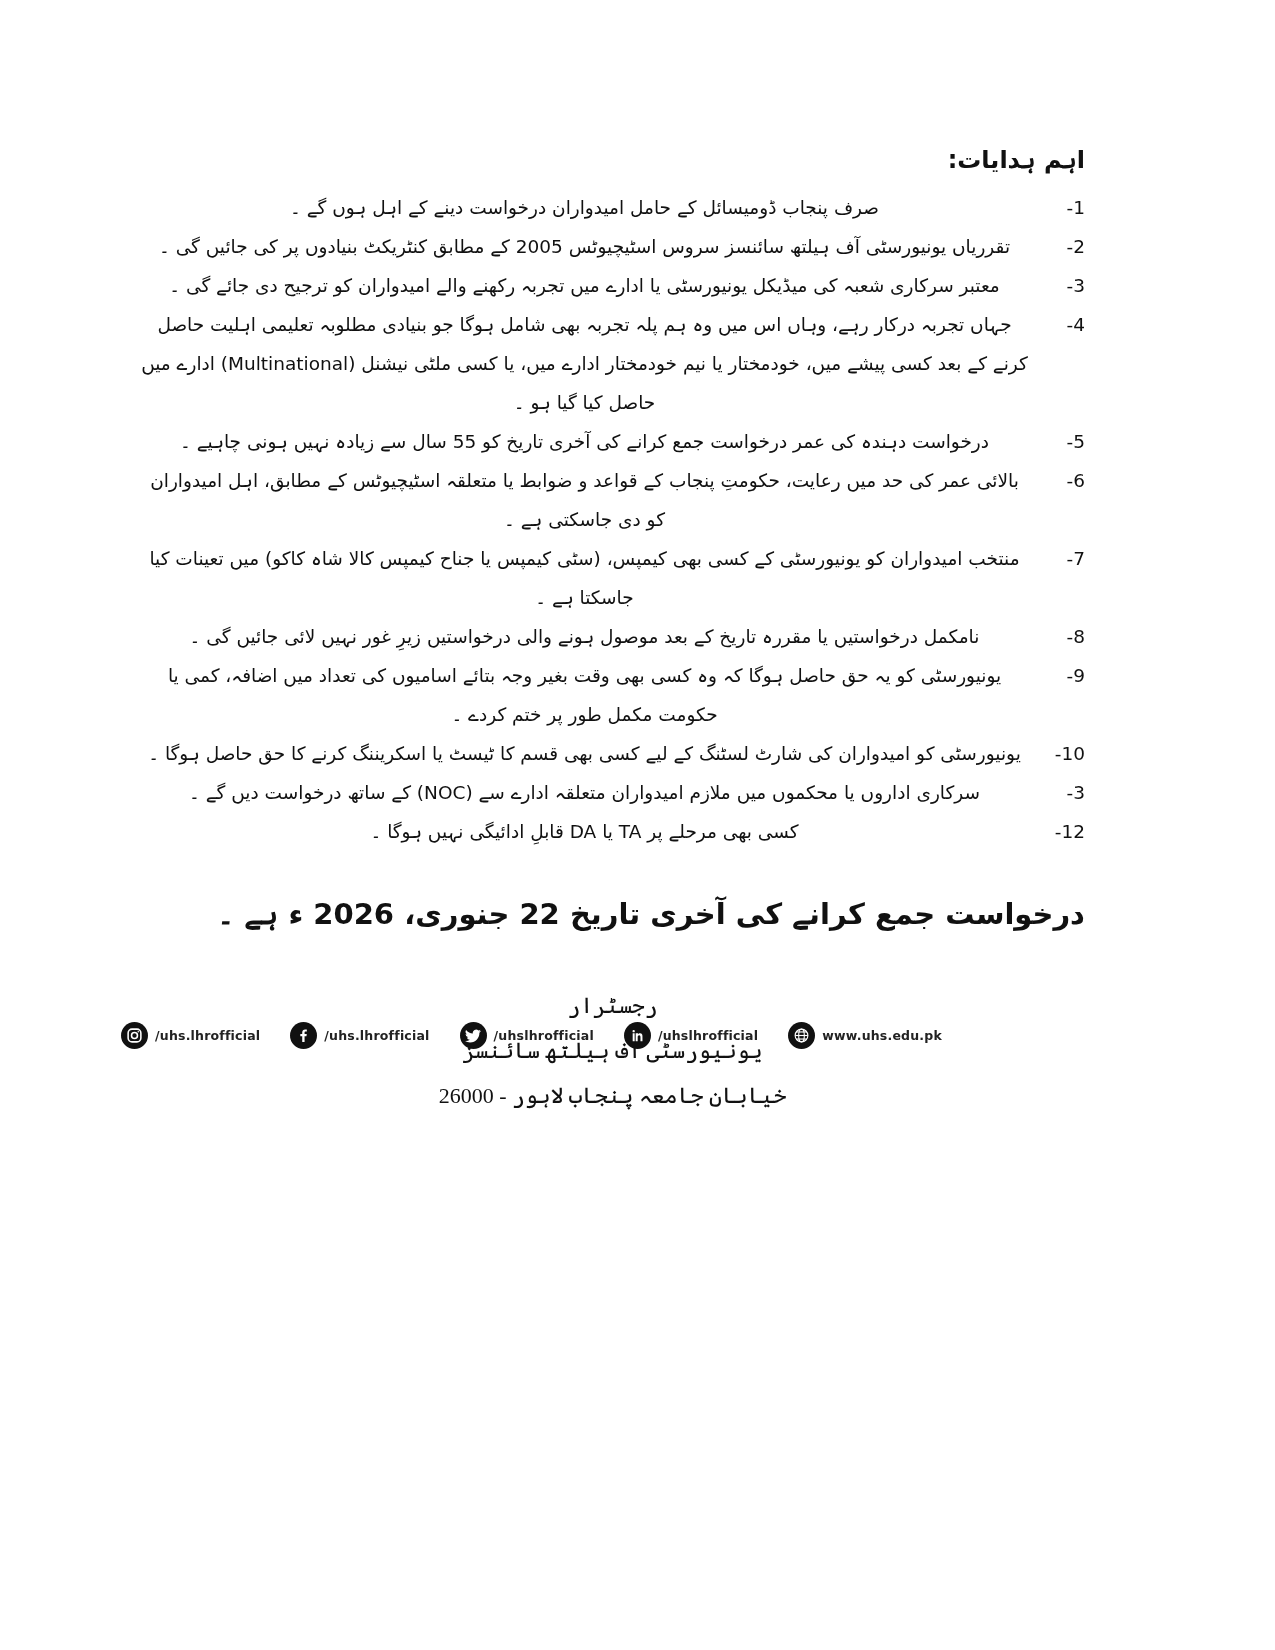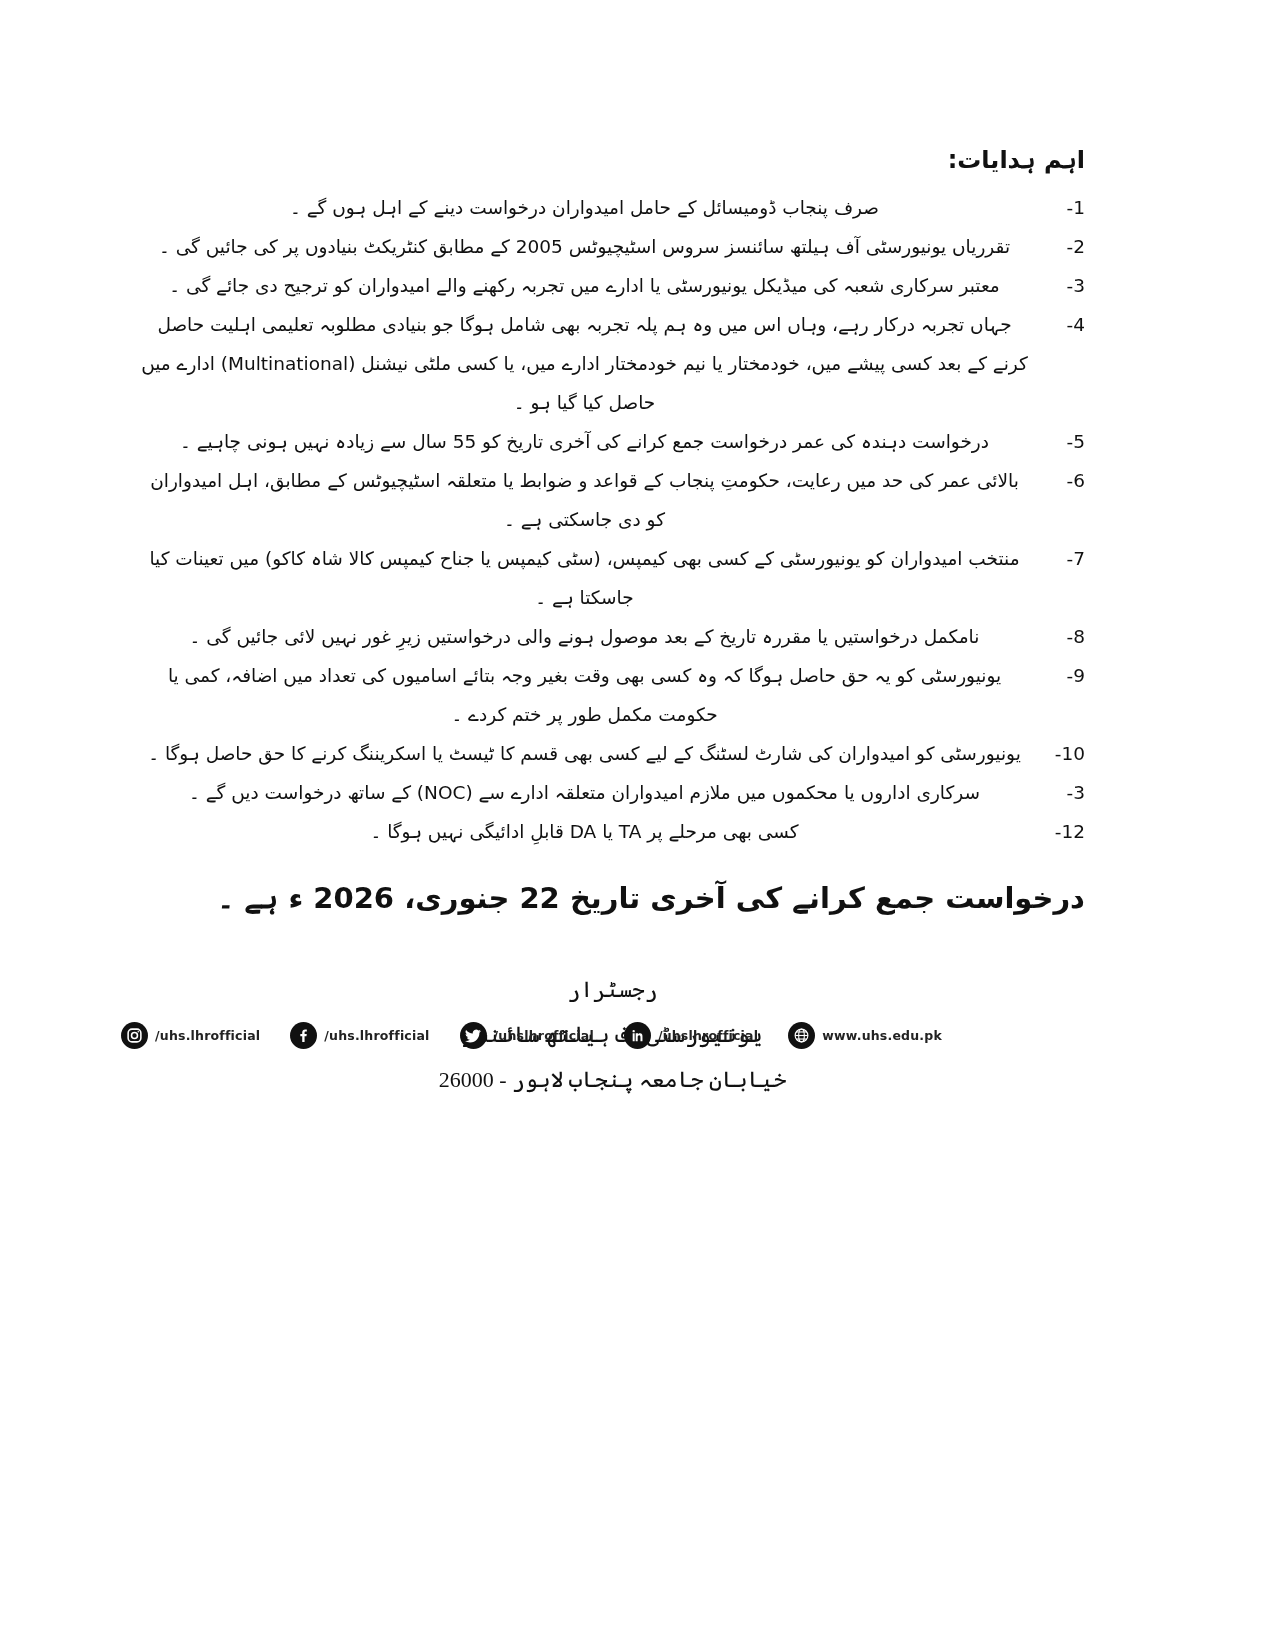--- a/index.html
+++ b/index.html
@@ -40,21 +40,21 @@
   .instr-num {
     flex: 0 0 56px;
     text-align: right;
     white-space: nowrap;
   }
   .instr-text {
     flex: 1;
     text-align: center;
   }
   .deadline {
-    margin-top: 30px;
+    margin-top: 46px;
     font-size: 29px;
     font-weight: bold;
     text-align: right;
     letter-spacing: 0.5px;
   }
   .signature {
     margin-top: 52px;
     text-align: center;
     direction: rtl;
     font-size: 22px;

